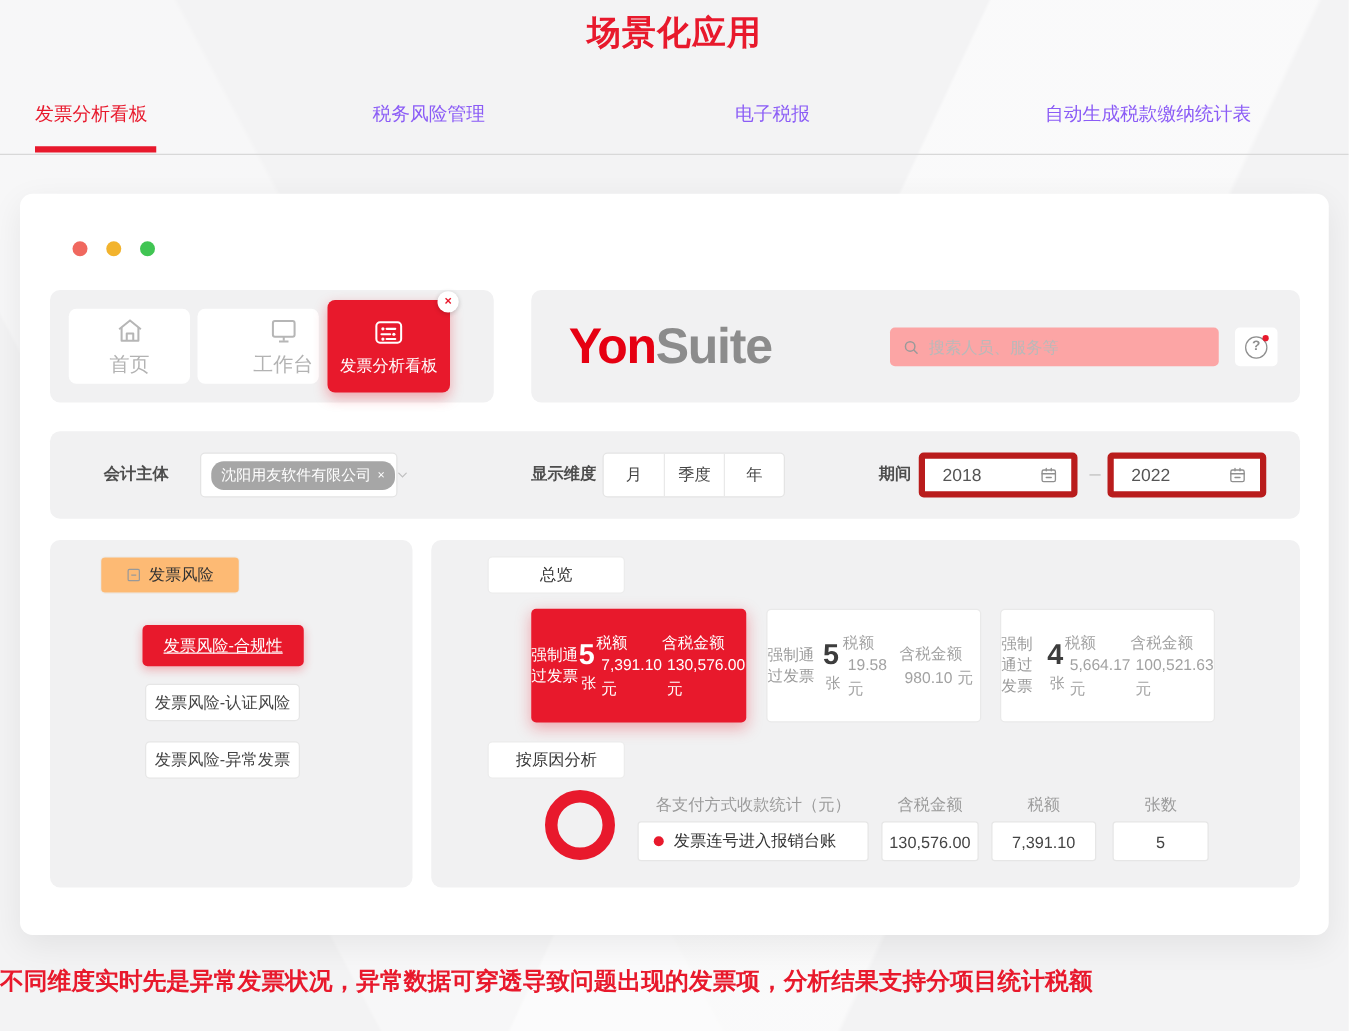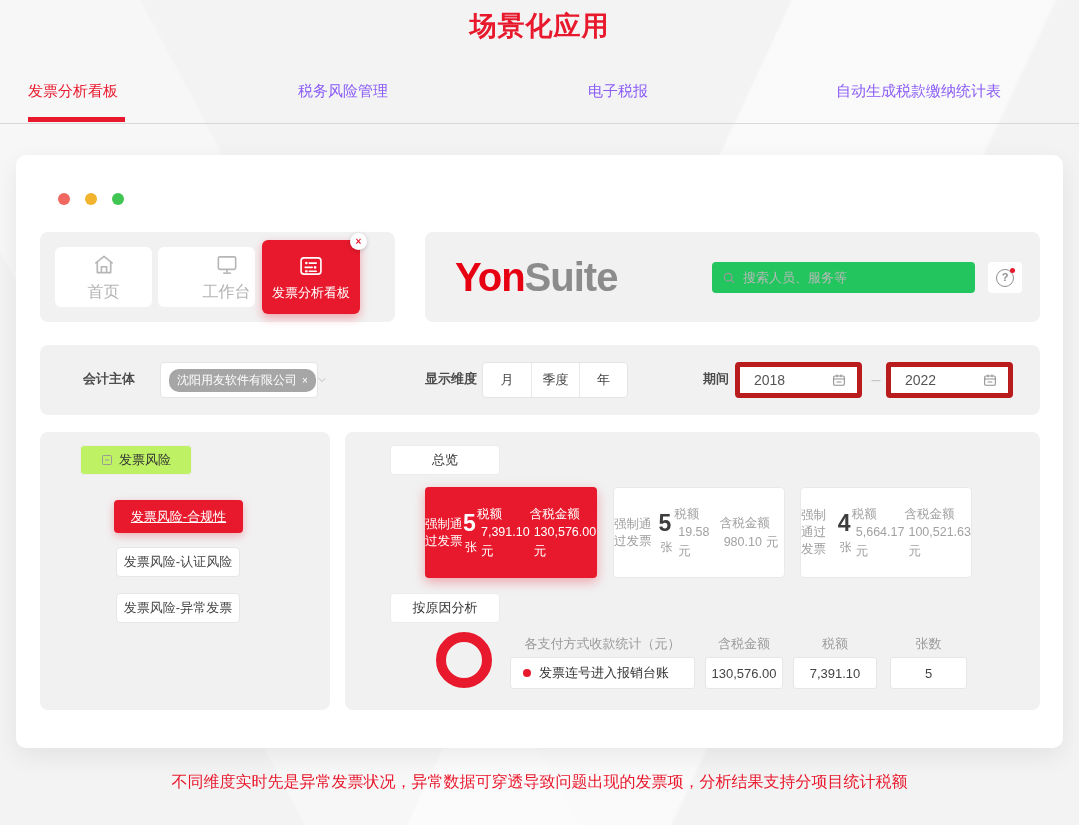--- a/index.html
+++ b/index.html
@@ -48,21 +48,21 @@
   .tile.active .tlabel { color:#fff; font-size:13px; }
   .badge { position:absolute; top:-7px; right:-7px; width:17px; height:17px; background:#fff;
     border-radius:50%; box-shadow:0 1px 4px rgba(0,0,0,.2); color:var(--accent,#e8192c);
     font-size:10px; font-weight:bold; line-height:17px; text-align:center; cursor:pointer; }
 
   
   .logo { left:30px; top:0; height:90px; display:flex; align-items:center;
     font-size:40px; font-weight:800; letter-spacing:-1px; }
   .logo .p1 { color:var(--logo_red,#e60012); }
   .logo .p2 { color:var(--logo_gray,#8c8c8c); }
-  .search-box { left:287px; top:30px; width:263px; height:31px; background:#22c55e; border-radius:4px;
+  .search-box { left:287px; top:30px; width:263px; height:31px; background:#fca5a5; border-radius:4px;
     display:flex; align-items:center; padding:0 10px; gap:7px; }
   .search-box input { border:none; outline:none; flex:1; font-size:13px; color:#555; background:transparent; }
   .search-box input::placeholder { color:#b9b9b9; }
   .help-btn { left:563px; top:30px; width:34px; height:31px; background:#fff; border-radius:4px;
     display:flex; align-items:center; justify-content:center; cursor:pointer; }
   .help-circle { position:relative; width:18px; height:18px; border:1.5px solid #8f8f8f; border-radius:50%;
     color:#8f8f8f; font-size:11px; font-weight:bold; text-align:center; line-height:15px; }
   .help-dot { position:absolute; top:-2px; right:-2px; width:5px; height:5px; border-radius:50%;
     background:var(--accent,#e8192c); }
 
@@ -80,21 +80,21 @@
   .seg-opt { width:48px; text-align:center; line-height:34px; font-size:13px; color:#444;
     cursor:pointer; border-left:1px solid #e9e9e9; }
   .seg-opt:first-child { border-left:none; }
   .date-input { top:17px; width:127px; height:36px; background:#fff; border:5px solid #b91c1c;
     border-radius:4px; display:flex; align-items:center; padding:0 10px 0 14px; cursor:pointer; }
   .date-input .dval { flex:1; font-size:14px; color:#555; }
   .d1 { left:695px; } .d2 { left:846px; }
   .date-sep { left:826px; top:17px; width:20px; line-height:36px; text-align:center; color:#c4c4c4; }
 
   
-  .tree-root { left:40px; top:13px; width:112px; height:30px; background:#bef264; border:1px solid #ececec;
+  .tree-root { left:40px; top:13px; width:112px; height:30px; background:#fdba74; border:1px solid #ececec;
     border-radius:4px; display:flex; align-items:center; justify-content:center; gap:6px;
     font-size:13px; color:#333; cursor:pointer; }
   .tree-item { position:absolute; border-radius:4px; font-size:13px; display:flex;
     align-items:center; justify-content:center; cursor:pointer; }
   .tree-item.active { left:74px; top:68px; width:129px; height:33px; background:var(--accent,#e8192c);
     color:#fff; box-shadow:0 3px 8px rgba(232,25,44,.3);text-decoration:underline; }
   .tree-item.plain { left:76px; width:124px; height:30px; background:#fff;
     border:1px solid #e6e6e6; color:#444; }
   .ti2 { top:115px; } .ti3 { top:161px; }
 
@@ -126,22 +126,22 @@
   .th1 { left:165px; width:185px; } .th2 { left:360px; width:78px; }
   .th3 { left:448px; width:84px; }  .th4 { left:545px; width:77px; }
   .cell { position:absolute; top:225px; height:32px; background:#fff; border:1px solid #e6e6e6;
     border-radius:3px; font-size:13px; color:#444; display:flex; align-items:center;
     justify-content:center; }
   .legend-cell { left:165px; width:185px; justify-content:flex-start; padding-left:12px;
     gap:8px; color:#333; cursor:pointer; }
   .dot { width:8px; height:8px; border-radius:50%; background:var(--accent,#e8192c); flex:none; }
   .cv2 { left:360px; width:78px; } .cv3 { left:448px; width:84px; } .cv4 { left:545px; width:77px; }
 
-  .bottom-note { top:772px; left:0; width:100%; text-align:center; font-size:16px;
-    font-weight:normal; color:var(--accent,#e8192c); }
+  .bottom-note { top:772px; left:0; width:100%; font-size:19px;
+    font-weight:bold; color:var(--accent,#e8192c); }
 
   .icon svg { display:block; }
 </style>
 </head>
 <body>
 
 <div class="abs page-title">场景化应用</div>
 
 <div class="abs tab active" style="left:28px">发票分析看板</div>
 <div class="abs tab" style="left:298px">税务风险管理</div>

